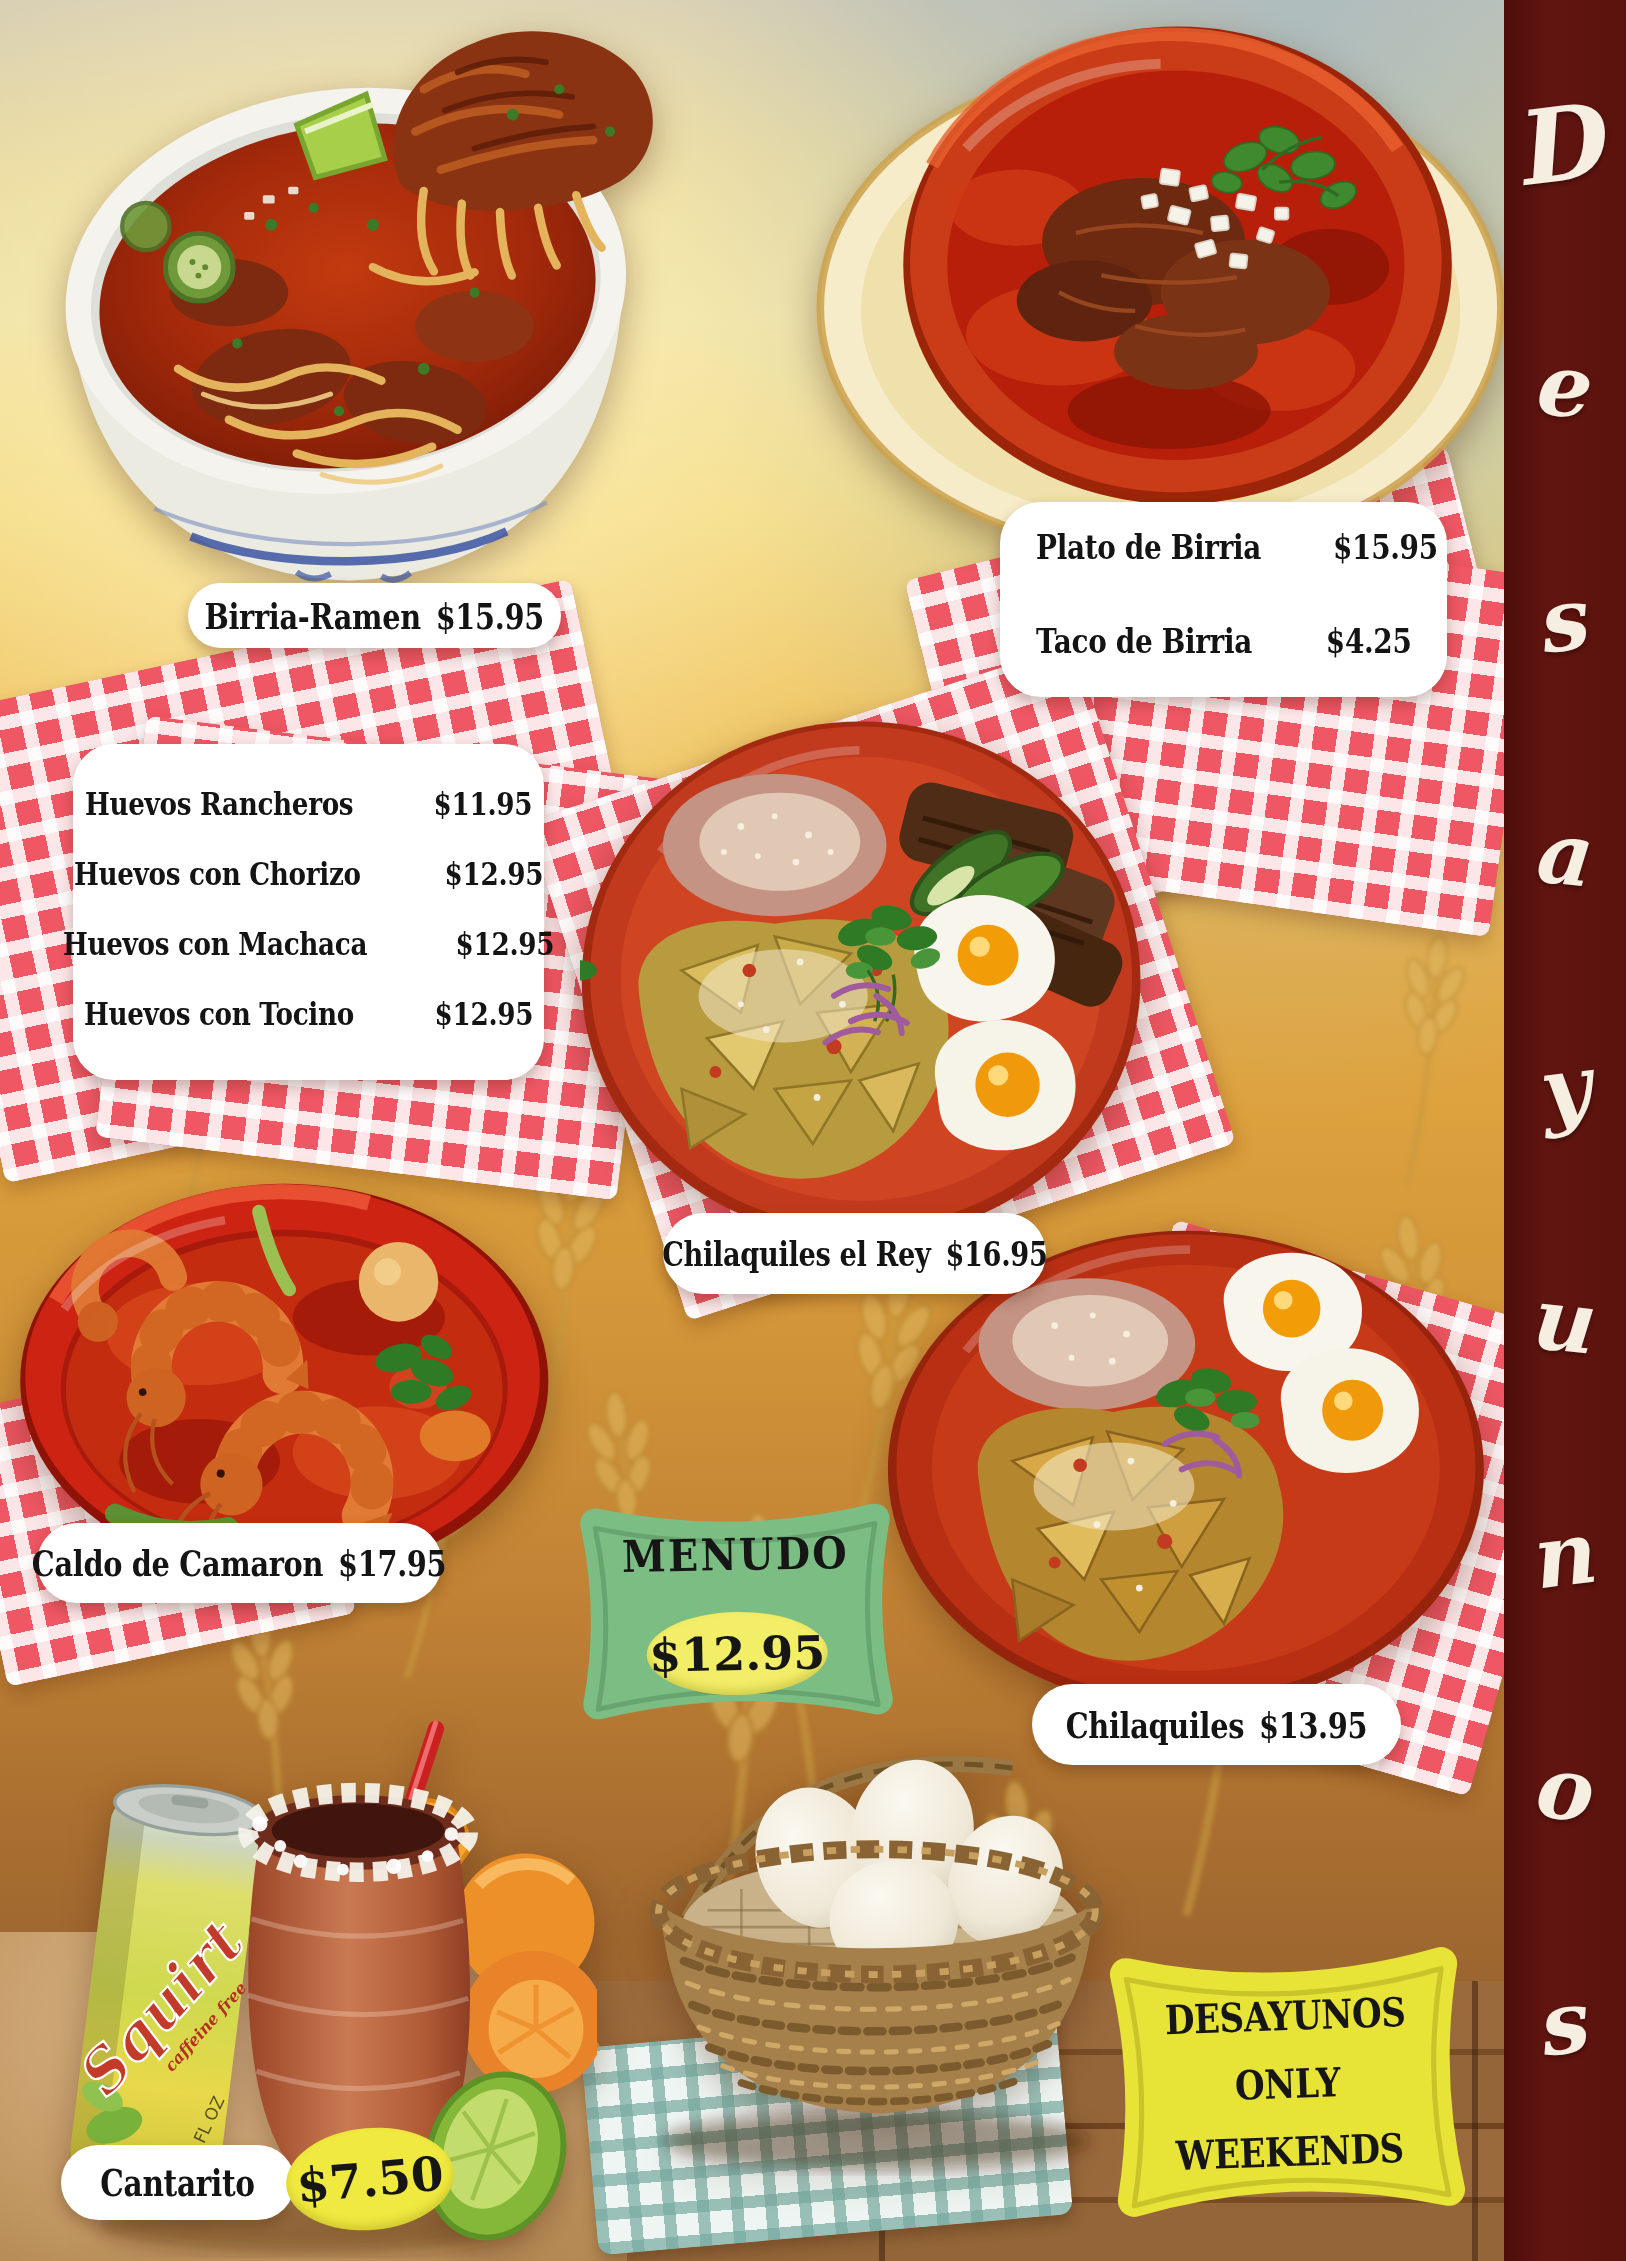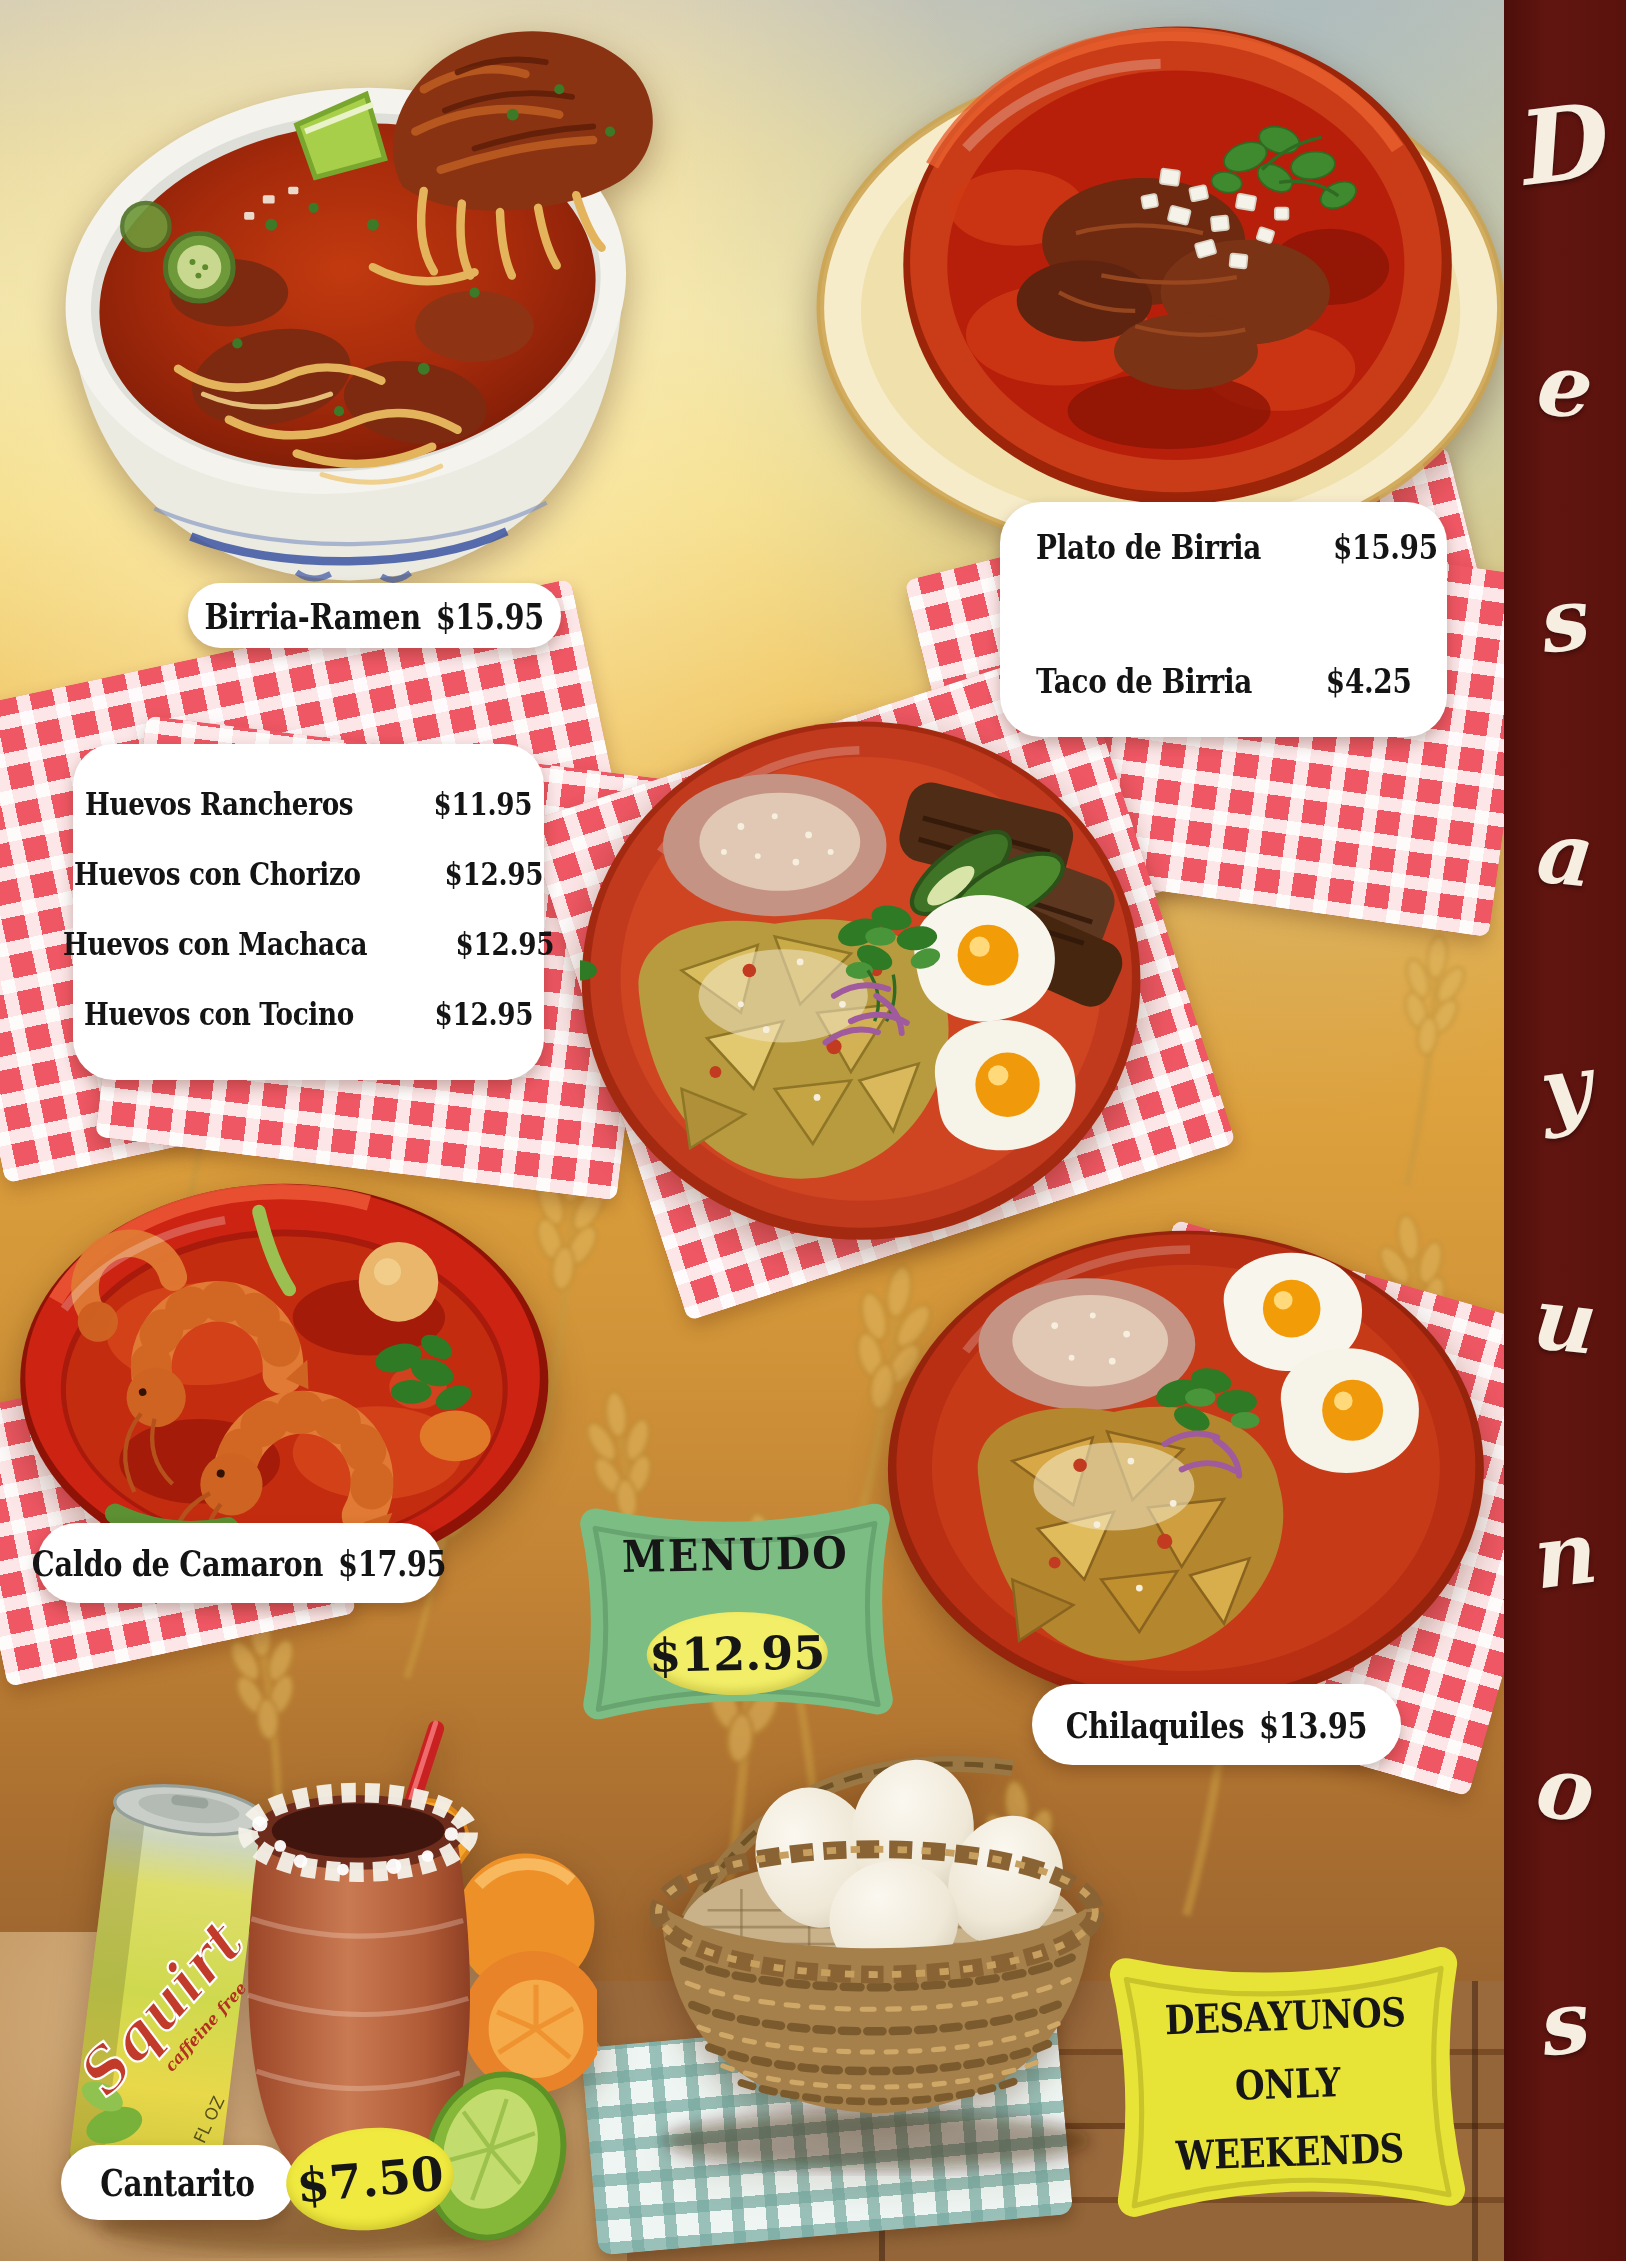--- a/index.html
+++ b/index.html
@@ -568,21 +568,21 @@
     <ellipse cx="310" cy="242" rx="258" ry="74" fill="none" stroke="#c79f5e" stroke-width="8" stroke-dasharray="11 17"></ellipse>
   </svg>
 
   <div class="pill" style="left:188px;top:583px;width:373px;height:65px;">
     <span class="mtext cond-c" style="font-size:36px;">
       <span>Birria-Ramen</span>
       <span>$15.95</span>
     </span>
   </div>
 
-  <div class="card" style="left:1000px;top:502px;width:447px;height:235px;padding:25.4px 36px 36px;box-sizing:border-box;">
+  <div class="card" style="left:1000px;top:502px;width:447px;height:195px;padding:25.4px 36px 36px;box-sizing:border-box;">
     <div class="mrow">
       <span class="mtext cond-l" style="font-size:34px;">Plato de Birria</span>
       <span class="mtext cond-r" style="font-size:34px;">$15.95</span>
     </div>
     <div class="mrow">
       <span class="mtext cond-l" style="font-size:34px;">Taco de Birria</span>
       <span class="mtext cond-r" style="font-size:34px;">$4.25</span>
     </div>
   </div>
 
@@ -598,20 +598,26 @@
     <div class="mrow">
       <span class="mtext cond-l" style="font-size:32px;">Huevos con Machaca</span>
       <span class="mtext cond-r" style="font-size:32px;">$12.95</span>
     </div>
     <div class="mrow">
       <span class="mtext cond-l" style="font-size:32px;">Huevos con Tocino</span>
       <span class="mtext cond-r" style="font-size:32px;">$12.95</span>
     </div>
   </div>
 
+  <div class="pill" style="left:663px;top:1213px;width:383px;height:81px;">
+    <span class="mtext cond-c" style="font-size:34px;">
+      <span>Chilaquiles el Rey</span>
+      <span>$16.95</span>
+    </span>
+  </div>
 
   <div class="pill" style="left:37px;top:1523px;width:405px;height:80px;">
     <span class="mtext cond-c" style="font-size:36px;">
       <span>Caldo de Camaron</span>
       <span>$17.95</span>
     </span>
   </div>
 
   <div class="badge" style="left:568px;top:1488px;width:337px;height:247px;transform:rotate(-1deg);">
     <svg width="337" height="247" viewBox="0 0 400 300">

